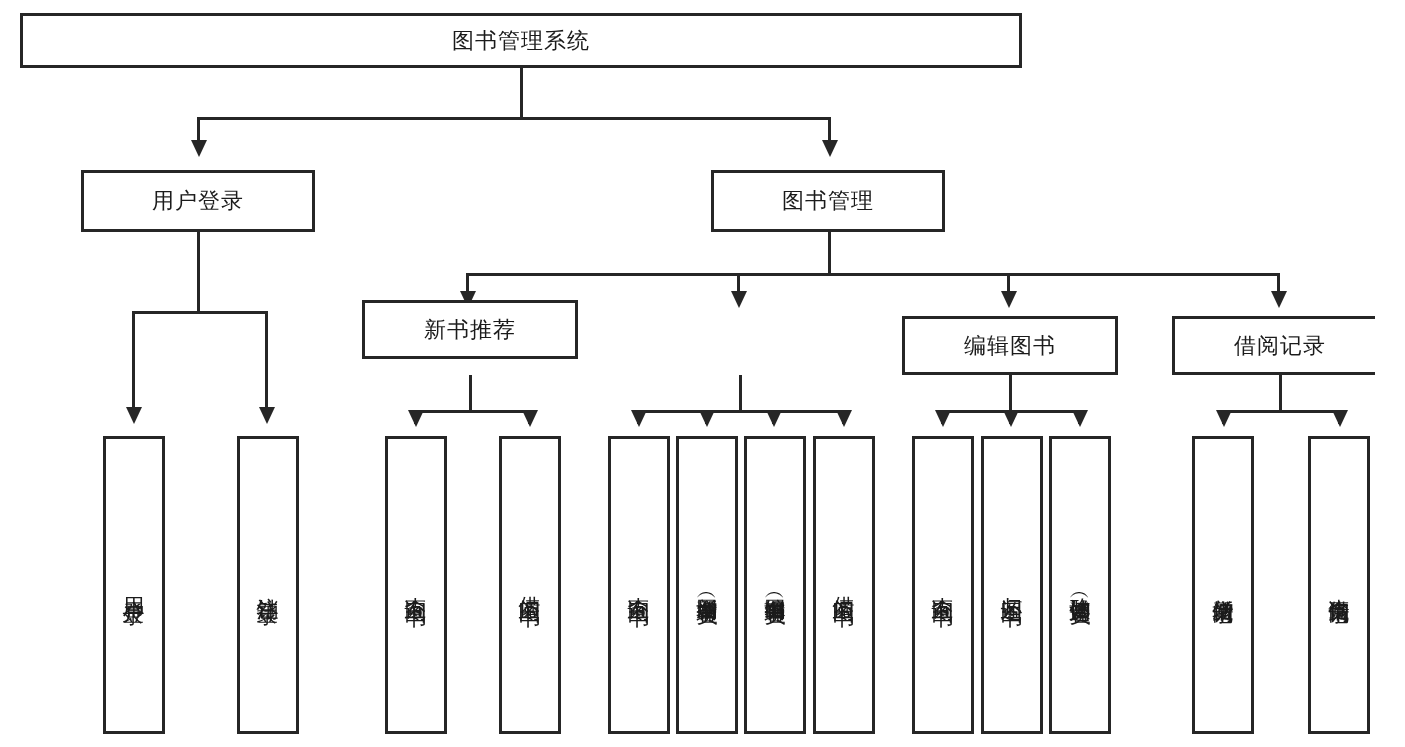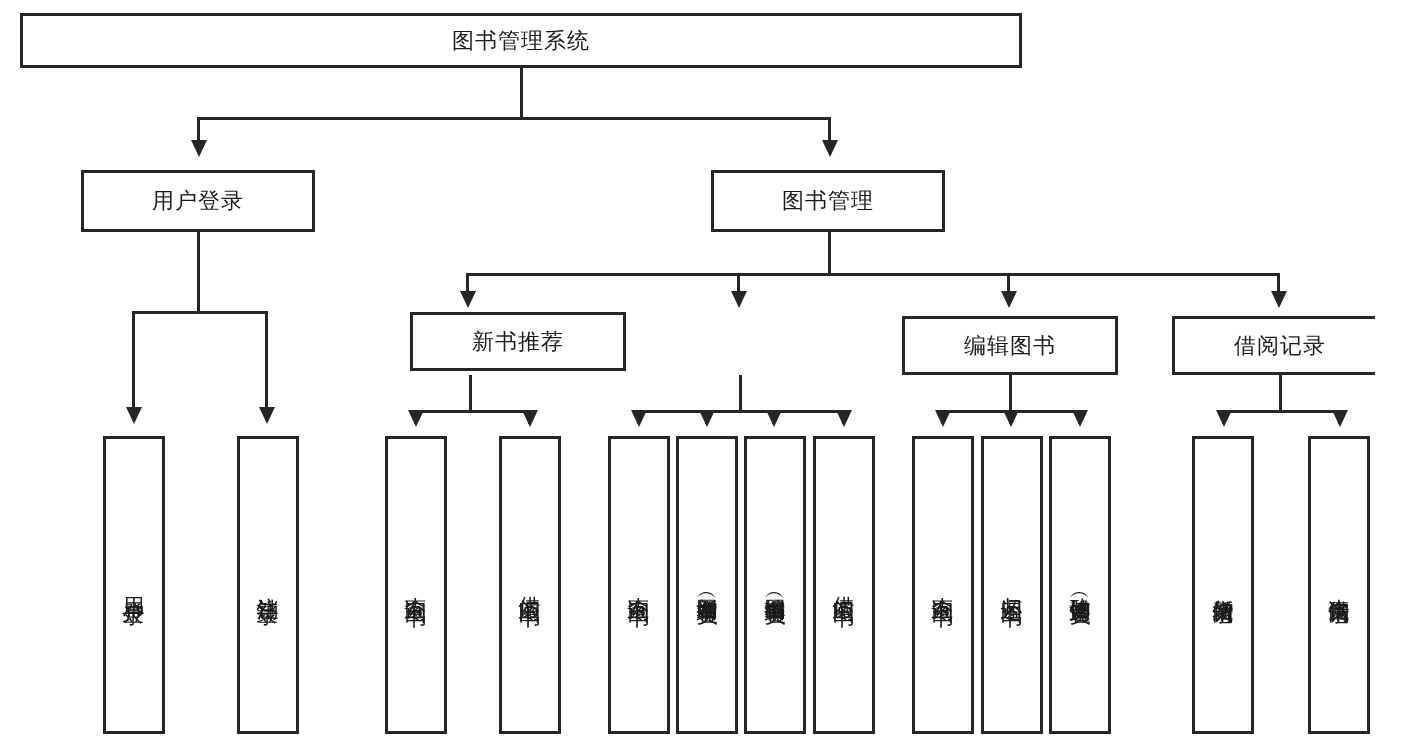--- a/index.html
+++ b/index.html
@@ -104,21 +104,21 @@
   <div class="edge h" style="left:466px; top:273px; width:814px; height:3px;"></div>
   <div class="edge v" style="left:466px; top:273px; width:3px; height:22px;"></div>
   <div class="arrow" style="left:460px; top:291px;"></div>
   <div class="edge v" style="left:737px; top:273px; width:3px; height:22px;"></div>
   <div class="arrow" style="left:731px; top:291px;"></div>
   <div class="edge v" style="left:1007px; top:273px; width:3px; height:22px;"></div>
   <div class="arrow" style="left:1001px; top:291px;"></div>
   <div class="edge v" style="left:1277px; top:273px; width:3px; height:22px;"></div>
   <div class="arrow" style="left:1271px; top:291px;"></div>
 
-  <div class="node horiz" style="left:362px; top:312px; width:216px; height:59px;margin-left:48px;">
+  <div class="node horiz" style="left:362px; top:300px; width:216px; height:59px;">
     <span>新书推荐</span>
   </div>
   <div class="node horiz" style="left:902px; top:316px; width:216px; height:59px;">
     <span>编辑图书</span>
   </div>
   <div class="node horiz" style="left:1172px; top:316px; width:216px; height:59px;">
     <span>借阅记录</span>
   </div>
 
   <div class="edge v" style="left:469px; top:375px; width:3px; height:36px;"></div>

